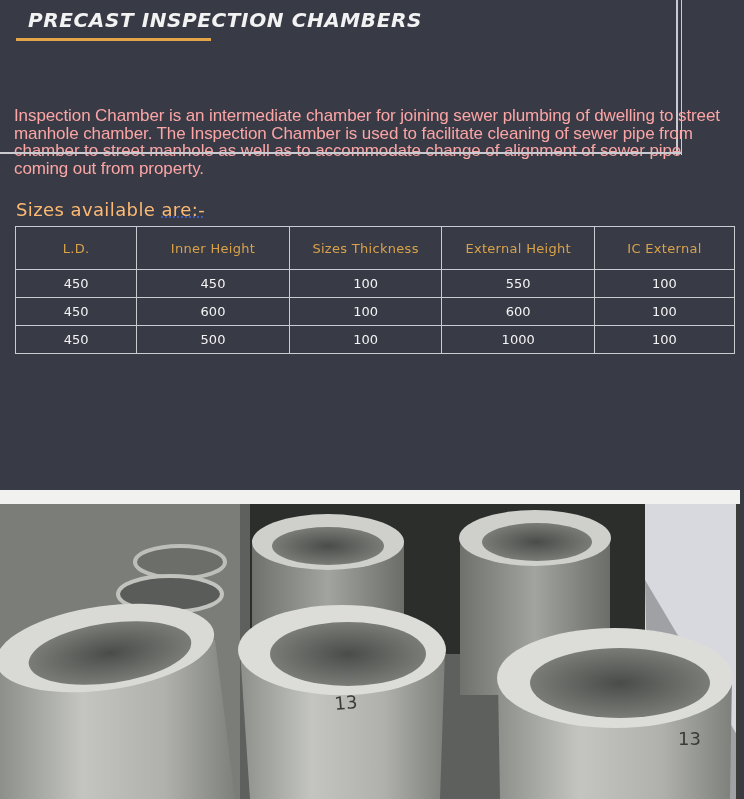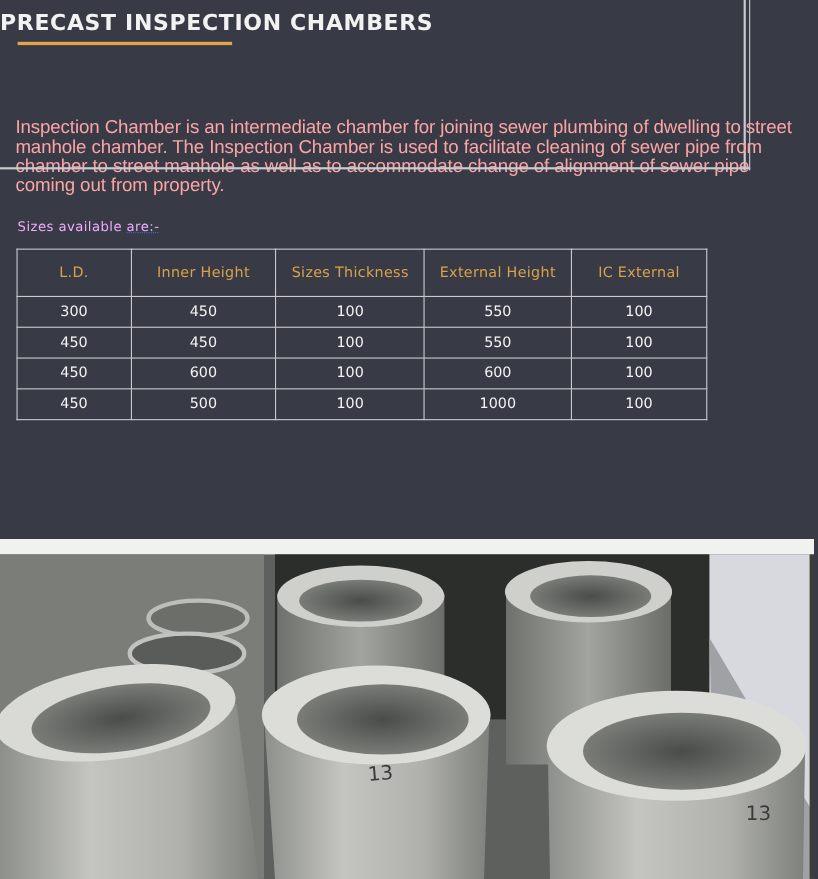--- a/index.html
+++ b/index.html
@@ -10,28 +10,29 @@
       width: 744px;
       height: 799px;
       background: #383b46;
       position: relative;
       overflow: hidden;
       font-family: "DejaVu Sans", sans-serif;
       color: #ffffff;
     }
     .title {
       position: absolute;
-      left: 0;
+      left: 28px;
       top: 8px;
       font-family: "DejaVu Sans", sans-serif;
       font-weight: bold;
       font-size: 20px;
       letter-spacing: 0.6px;
       color: #f2f2f2;
       white-space: nowrap;
+      font-style: italic;
     }
     .title-underline {
       position: absolute;
       left: 16px;
       top: 38px;
       width: 195px;
       height: 3px;
       background: #e3a548;
     }
     .frame-v1 {
@@ -67,34 +68,34 @@
       font-size: 17px;
       line-height: 17.5px;
       color: #fca5a5;
       letter-spacing: -0.1px;
     }
     .sizes-label {
       position: absolute;
       left: 16px;
       top: 199px;
       font-family: "DejaVu Sans", sans-serif;
-      font-size: 12px;
-      color: #f0abfc;
+      font-size: 18px;
+      color: #fdba74;
       letter-spacing: 0.4px;
     }
     .sizes-label .underlined {
       text-decoration: underline;
       text-decoration-color: #3f62c4;
       text-decoration-style: dotted;
     }
     table.sizes {
       position: absolute;
       left: 15px;
       top: 226px;
-      width: 628px;
+      width: 720px;
       border-collapse: collapse;
       font-family: "DejaVu Sans", sans-serif;
       font-size: 13px;
     }
     table.sizes th, table.sizes td {
       border: 1.5px solid #c9cbd0;
       text-align: center;
       padding: 0;
     }
     table.sizes th {
@@ -150,27 +151,20 @@
   <thead>
     <tr>
       <th>L.D.</th>
       <th>Inner Height</th>
       <th>Sizes Thickness</th>
       <th>External Height</th>
       <th>IC External</th>
     </tr>
   </thead>
   <tbody>
-    <tr>
-      <td>300</td>
-      <td>450</td>
-      <td>100</td>
-      <td>550</td>
-      <td>100</td>
-    </tr>
     <tr>
       <td>450</td>
       <td>450</td>
       <td>100</td>
       <td>550</td>
       <td>100</td>
     </tr>
     <tr>
       <td>450</td>
       <td>600</td>

